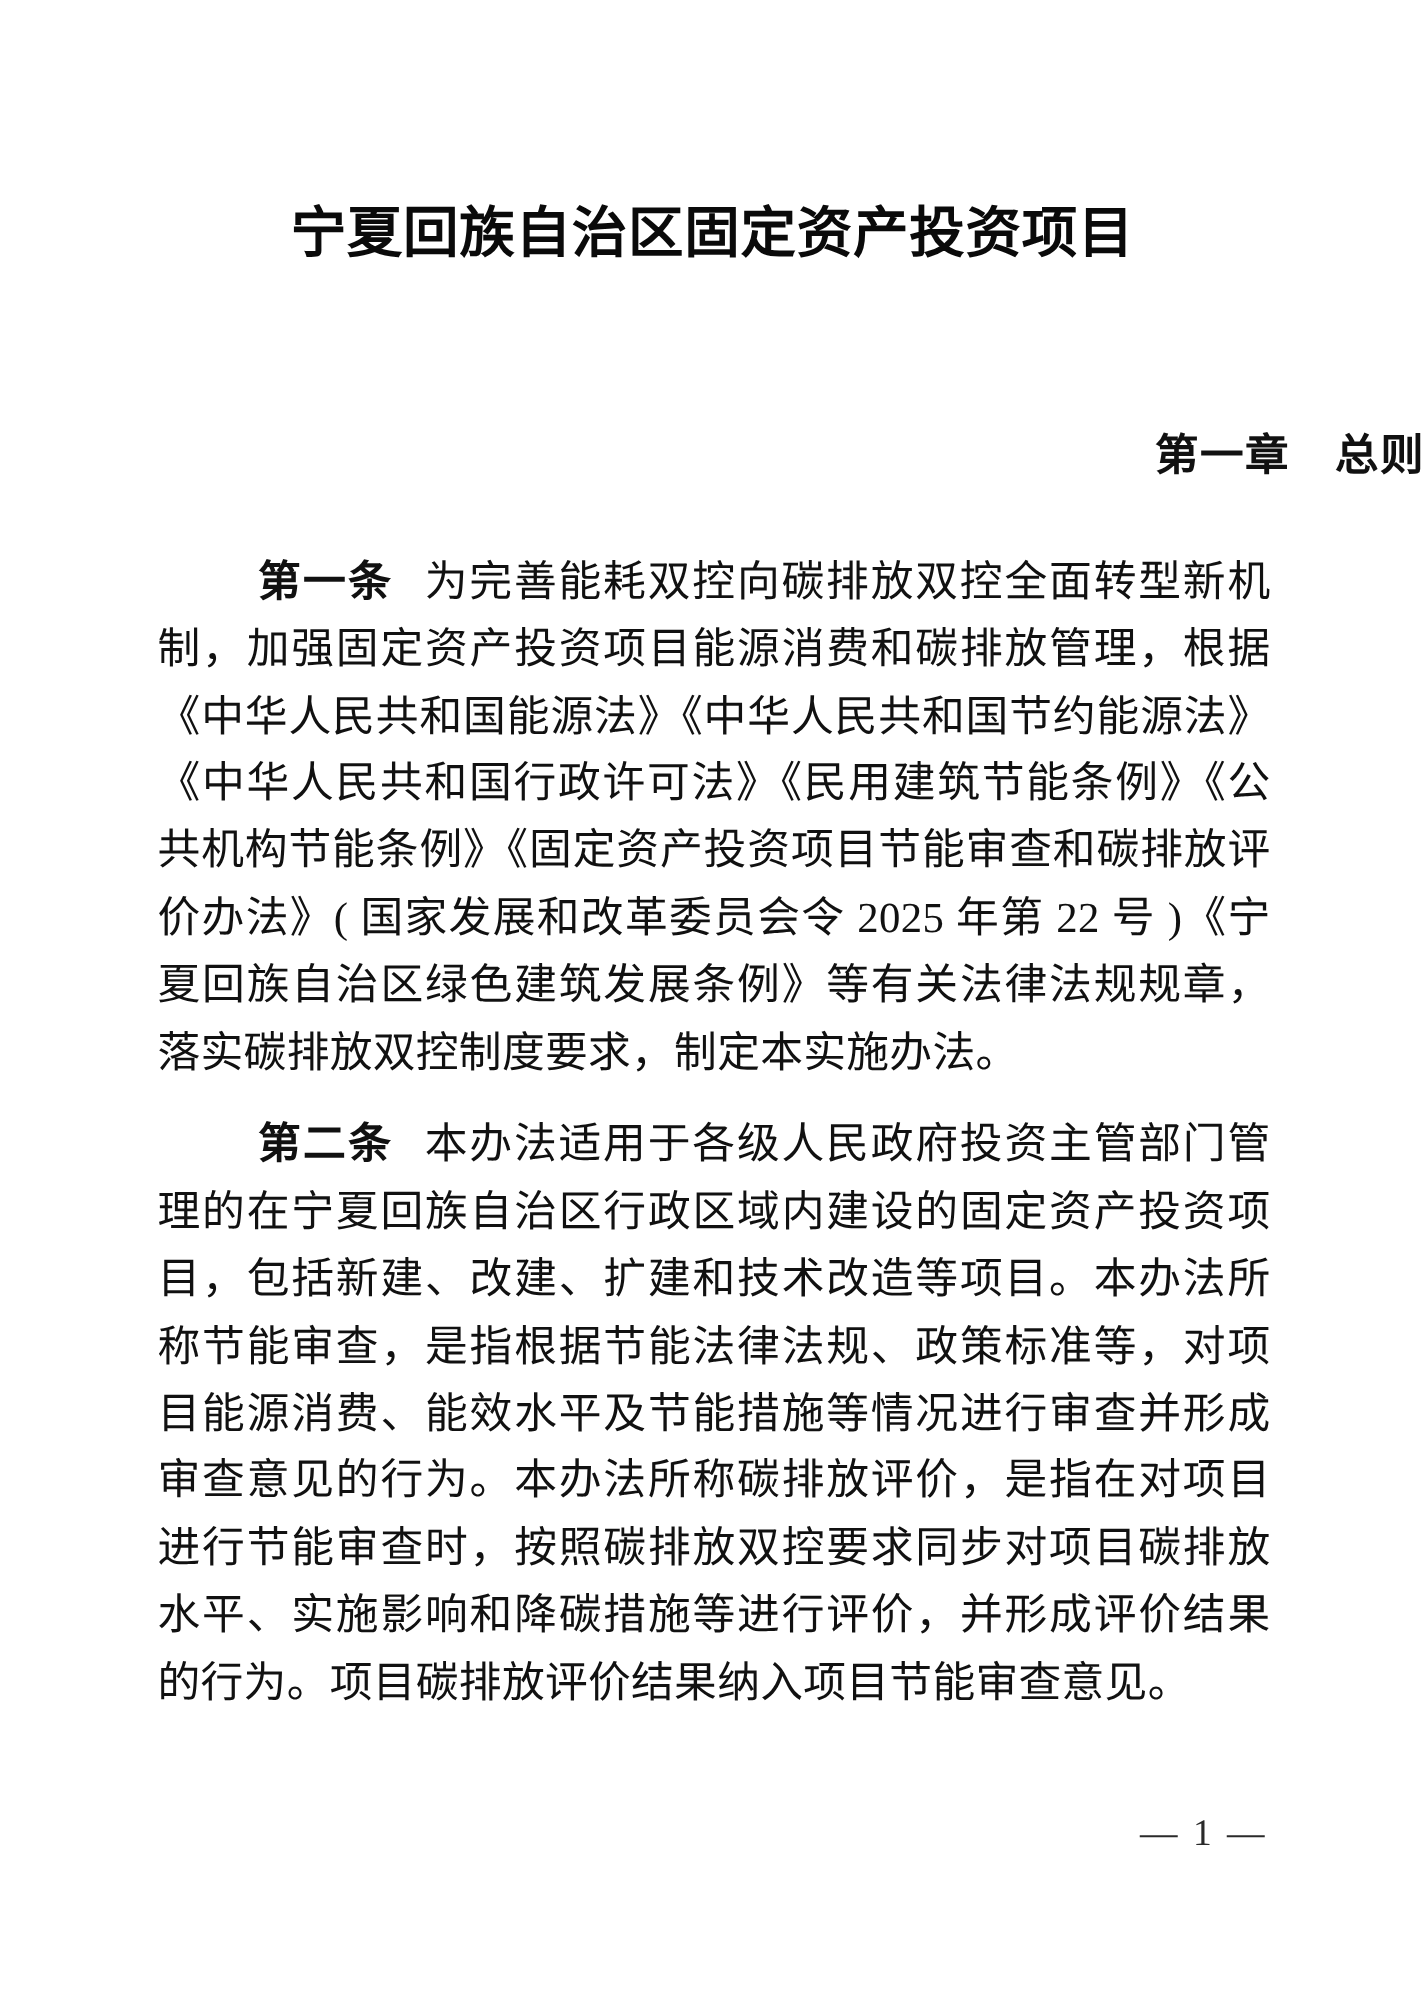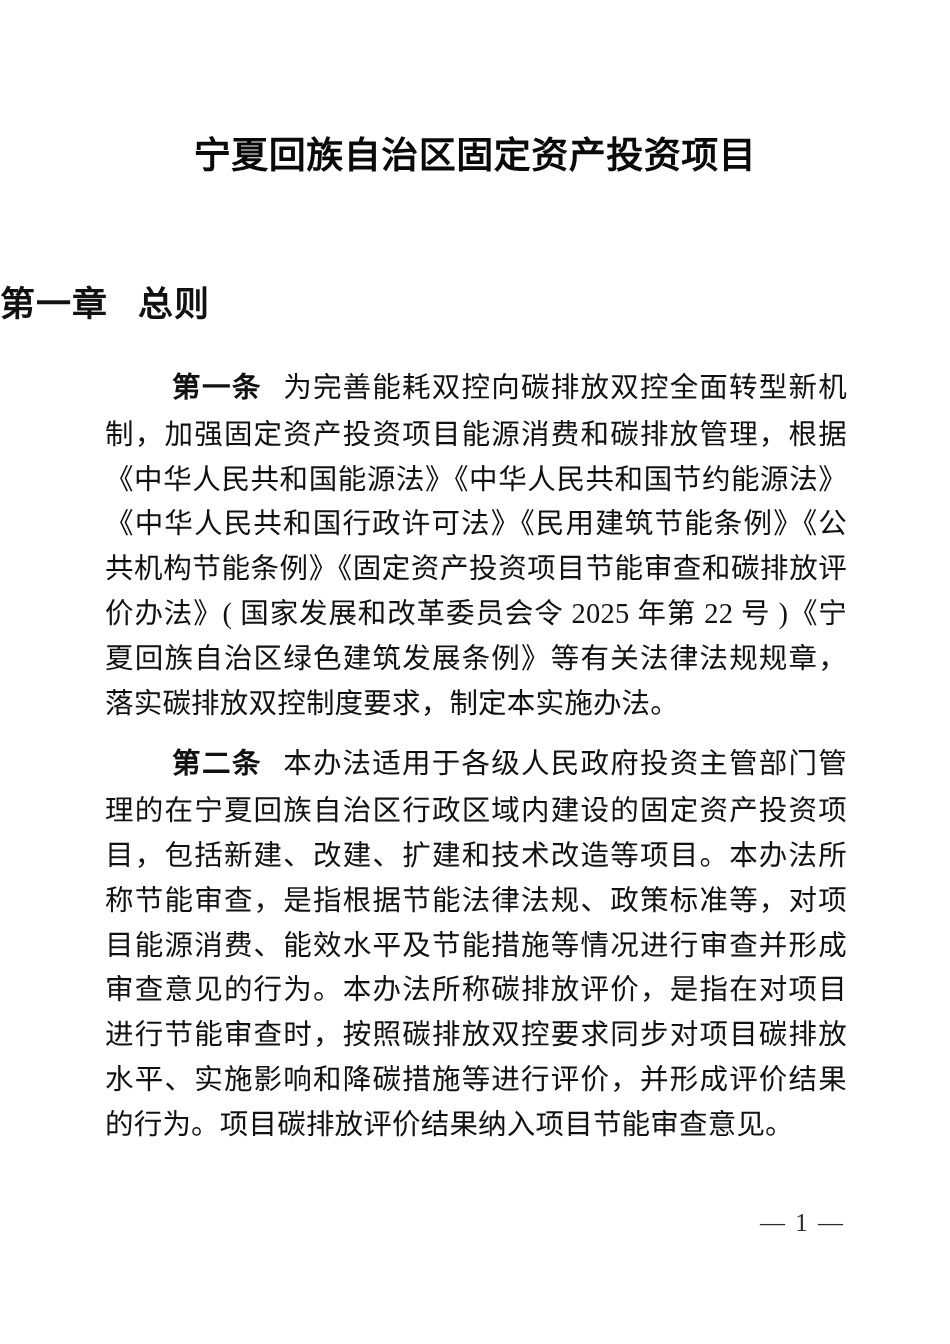--- a/index.html
+++ b/index.html
@@ -43,24 +43,24 @@
     display: block;
     white-space: nowrap;
   }
 
   
   .chapter-heading {
     position: absolute;
     left: 0;
     right: 0;
     top: 282px;
-    text-align: left;
+    text-align: right;
     font-family: "Liberation Sans", "DejaVu Sans", sans-serif;
     font-weight: 700;
-    font-size: 35px;
+    font-size: 29px;
     line-height: 44px;
     letter-spacing: 1px;
     color: #111111;
   }
   .chapter-heading .gap {
     display: inline-block;
     width: 30px;
   }
 
   
@@ -83,21 +83,21 @@
     letter-spacing: 0.2px;
     word-break: break-all;
   }
 
   .para .indent {
     display: inline-block;
     width: 66px;
   }
 
   .art-no {
-    font-family: Liberation Mono, monospace;
+    font-family: Liberation Sans, sans-serif;
     font-weight: 700;
     font-size: 28.5px;
     letter-spacing: 0.5px;
   }
 
   .art-gap {
     display: inline-block;
     width: 20px;
   }
 

